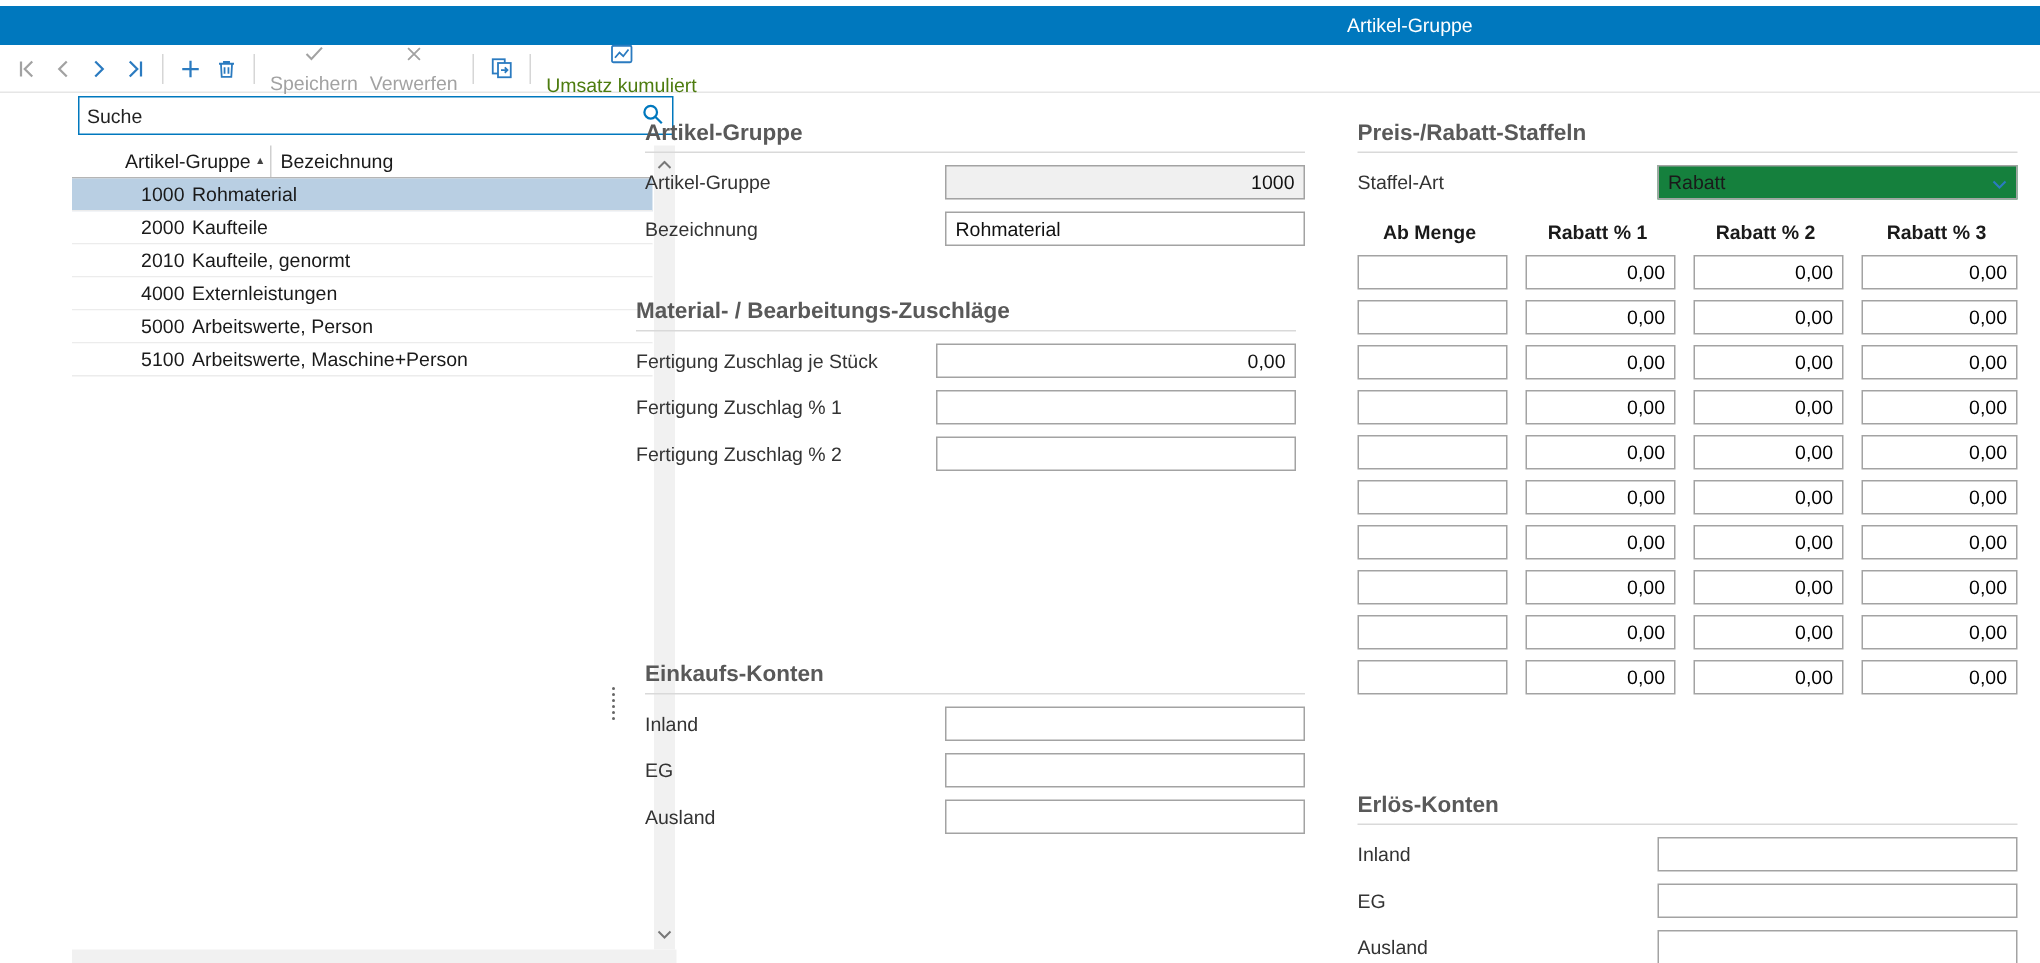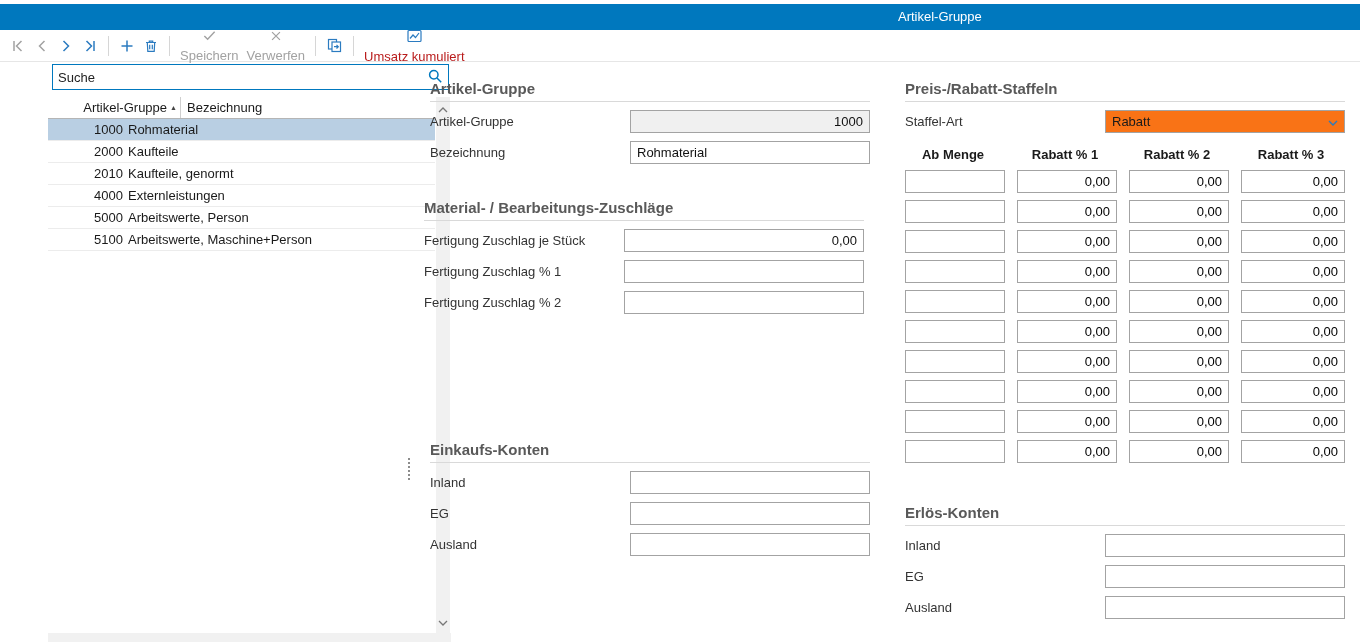--- a/index.html
+++ b/index.html
@@ -13,21 +13,21 @@
   .titlebar { position:absolute; top:4px; left:0; width:1360px; height:26px; background:#0078be; }
   .titlebar .title { position:absolute; left:898px; top:0; line-height:26px; color:#fff; font-size:13px; }
   
   .toolbar { position:absolute; top:30px; left:0; width:1360px; height:32px; background:#fff;
              display:flex; align-items:center; padding-left:6px; border-bottom:1px solid #e6e6e6; }
   .tbtn { display:flex; align-items:center; gap:5px; background:none; border:none; padding:3px 4px;
           font:inherit; color:#2b7bc0; cursor:pointer;flex-direction:column; }
   .tbtn.disabled { color:#a2a2a2; }
   .tbtn svg { display:block; }
   .tsep { width:1px; height:20px; background:#d6d6d6; margin:0 6px; flex:none; }
-  .tlabel-dark { color:#b91c1c; }
+  .tlabel-dark { color:#4d7c0f; }
   
   .left-panel { position:absolute; top:62px; left:0; width:403px; height:580px;margin-left:48px; }
   .searchbox { position:absolute; top:2px; left:4px; width:397px; height:26px; border:1px solid #0078be;
                background:#fff; display:flex; align-items:center; }
   .searchbox input { flex:1; border:none; outline:none; font:inherit; padding:0 5px; color:#222; background:transparent; }
   .searchbox svg { margin-right:5px; flex:none; }
   .list-header { position:absolute; top:35px; left:0; width:387px; height:22px; display:flex;
                  align-items:center; border-bottom:1px solid #b5b5b5; color:#1a1a1a; }
   .lh-col1 { width:133px; height:100%; display:flex; justify-content:flex-end; align-items:center;
              gap:3px; padding-right:3px; border-right:1px solid #cfcfcf; }
@@ -51,23 +51,23 @@
   .sec-heading { font-size:15px; font-weight:600; color:#595959; padding-bottom:4px; border-bottom:1px solid #d9d9d9; }
   .field-row { display:flex; align-items:center; margin-top:8px; height:23px; }
   .field-row label { width:200px; flex:none; color:#333; }
   .field-row input { flex:1; height:23px; border:1px solid #a3a3a3; font:inherit; padding:0 6px; color:#111; background:#fff; outline:none; }
   .field-row input.ro { background:#f0f0f0; }
   input.num { text-align:right; }
   #sec-artikel   { left:430px; top:80px; }
   #sec-zuschlaege{ left:424px; top:199px; }
   #sec-einkauf   { left:430px; top:441px; }
   #sec-staffeln  { left:905px; top:80px; }
-  #sec-erloes    { left:905px; top:504px; }
-  
-  .dropdown { flex:1; height:23px; border:1px solid #a3a3a3; background:#f97316; display:flex;
+  #sec-erloes    { left:905px; top:528px; }
+  
+  .dropdown { flex:1; height:23px; border:1px solid #a3a3a3; background:#15803d; display:flex;
               align-items:center; justify-content:space-between; padding:0 6px; cursor:pointer; }
   
   .staffel-headers { display:grid; grid-template-columns:100px 100px 100px 104px; column-gap:12px;
                      margin-top:14px; font-weight:700; color:#1a1a1a; }
   .staffel-headers span { text-align:center; padding-right:4px; }
   .staffel-grid { display:grid; grid-template-columns:100px 100px 100px 104px; column-gap:12px; row-gap:7px; margin-top:8px; }
   .gcell { height:23px; border:1px solid #a3a3a3; font:inherit; padding:0 6px; text-align:right; background:#fff; outline:none; }
 </style>
 </head>
 <body>

